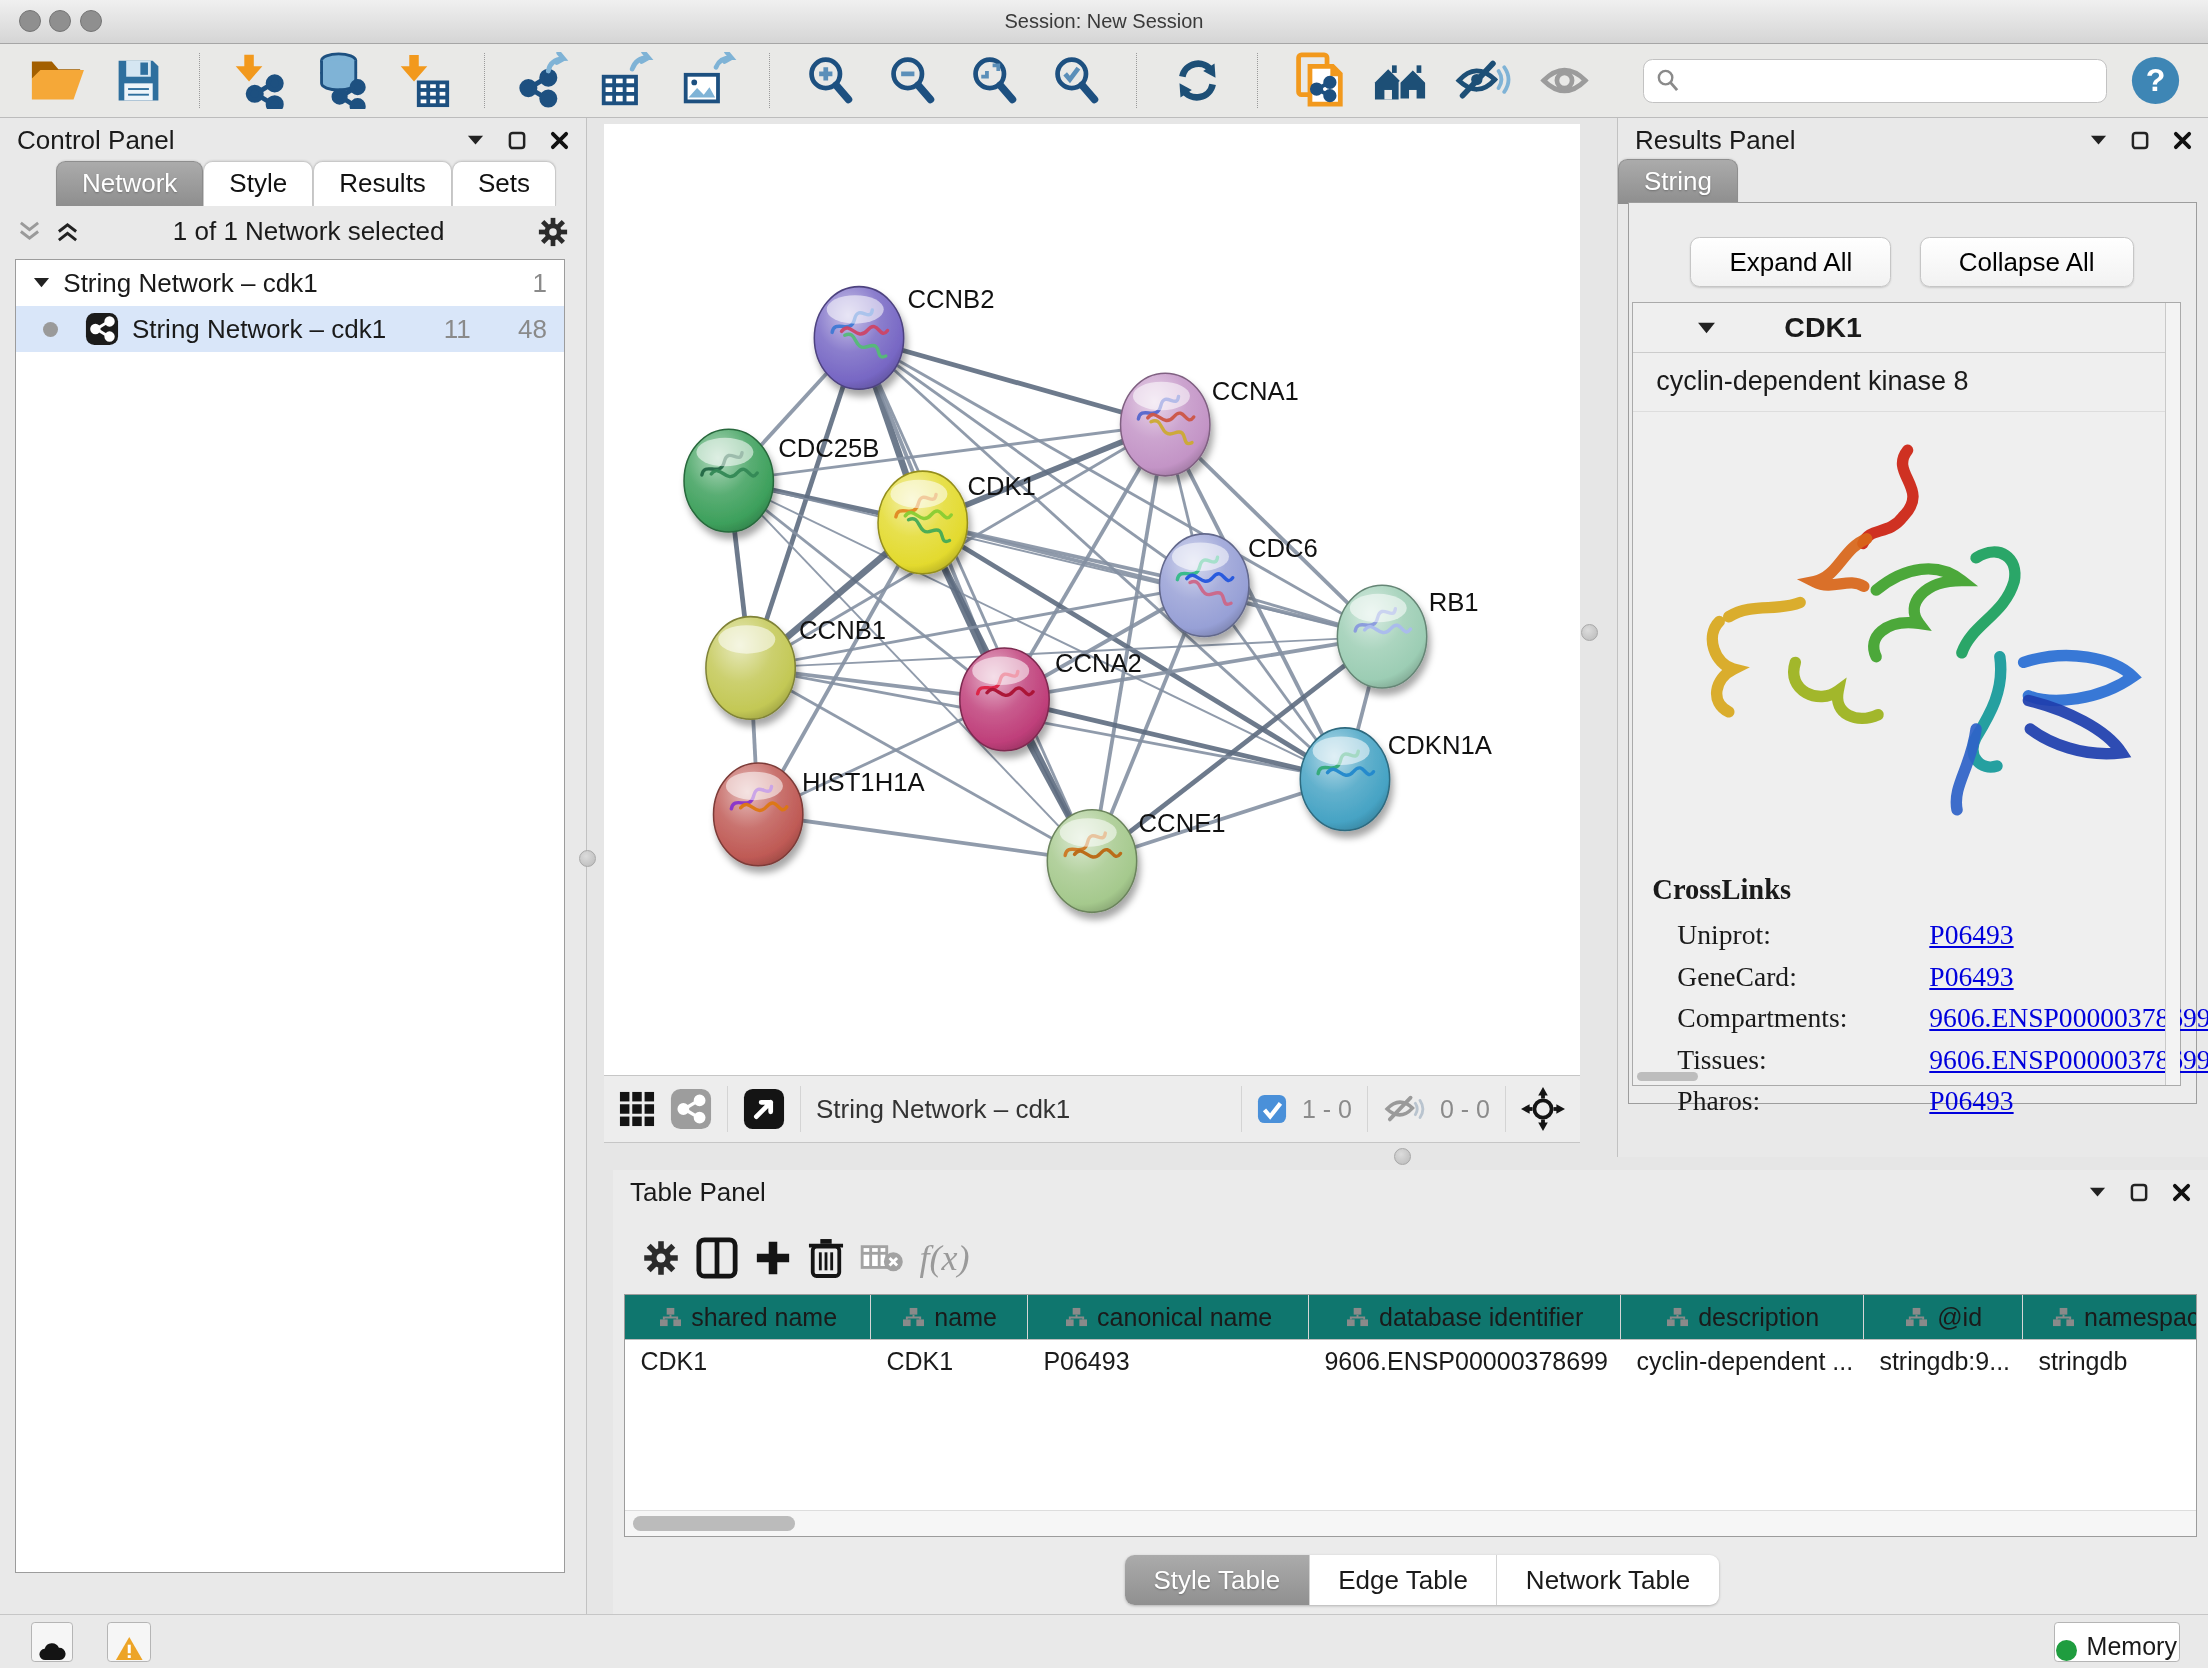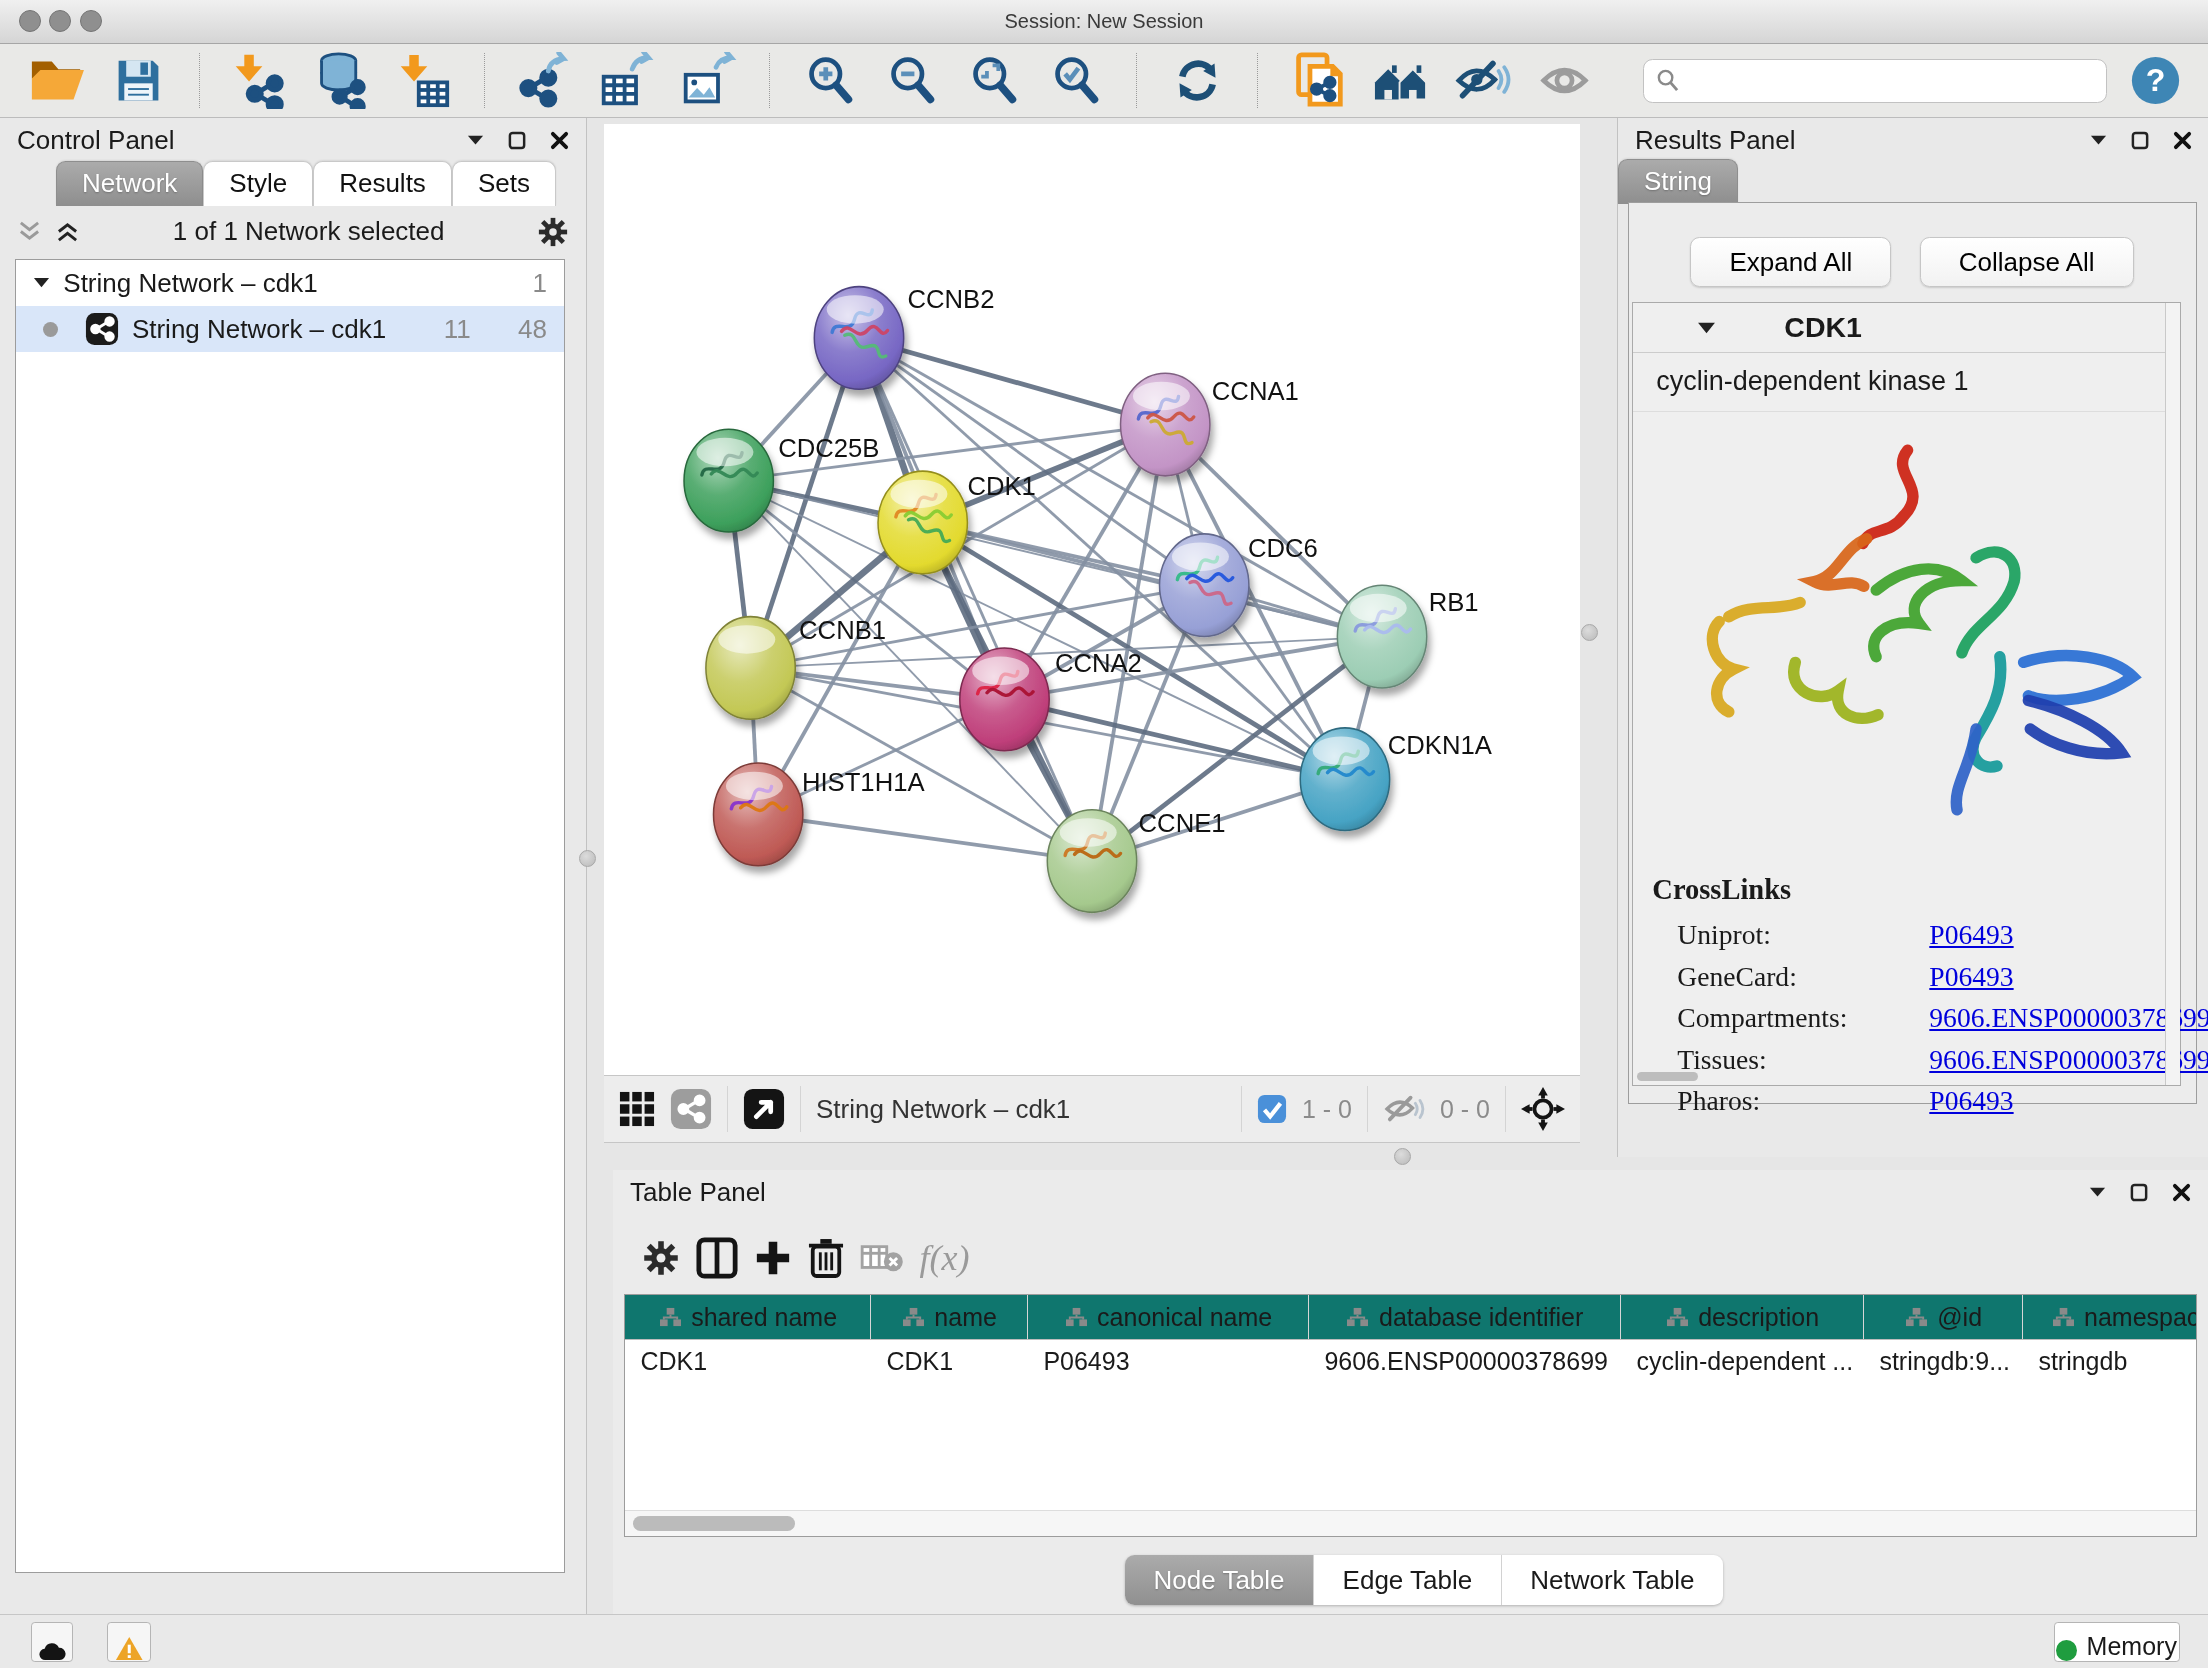--- a/index.html
+++ b/index.html
@@ -665,21 +665,21 @@
       <button class="rp-btn">Expand All</button>
       <button class="rp-btn">Collapse All</button>
     </div>
     <div id="rp-section">
       <div id="rp-sec-head">
         <svg width="21" height="15" viewBox="0 0 22 16" style="margin-left:44px">
             <polygon points="2,3 20,3 11,14" fill="#222"></polygon>
           </svg>
         <span class="pname">CDK1</span>
       </div>
-      <div id="rp-desc">cyclin-dependent kinase 1</div>
+      <div id="rp-desc">cyclin-dependent kinase 8</div>
       <svg id="structure-svg" width="514" height="409" viewBox="0 0 540 430" style="margin:5.7px auto 0 28.5px">
           <path d="M258,35 c-20,25 25,40 -5,70 c-15,20 -35,10 -42,28" fill="none" stroke="#cc2212" stroke-width="12" stroke-linecap="round" opacity="0.93"></path>
           <path d="M215,128 c-25,10 -30,40 -55,45 c20,10 35,-5 52,5" fill="none" stroke="#d8661a" stroke-width="12" stroke-linecap="round" opacity="0.93"></path>
           <path d="M60,215 c-15,15 -5,45 15,50 c-20,10 -25,35 -5,45 M70,210 c25,-15 50,-5 75,-15" fill="none" stroke="#d8a81e" stroke-width="12" stroke-linecap="round" opacity="0.93"></path>
           <path d="M140,258 c-10,30 25,45 45,30 c-5,25 20,35 42,25" fill="none" stroke="#9cb31c" stroke-width="12" stroke-linecap="round" opacity="0.93"></path>
           <path d="M225,182 c30,-25 65,-30 90,-10 c-40,0 -60,25 -45,45 c-35,-5 -55,15 -45,35" fill="none" stroke="#3fa32c" stroke-width="12" stroke-linecap="round" opacity="0.93"></path>
           <path d="M330,148 c25,-15 45,0 40,25 c-10,35 -45,45 -55,75" fill="none" stroke="#1ba05e" stroke-width="12" stroke-linecap="round" opacity="0.93"></path>
           <path d="M355,252 c5,35 -10,60 -25,85 c-10,20 5,35 22,30" fill="none" stroke="#159a9a" stroke-width="12" stroke-linecap="round" opacity="0.93"></path>
           <path d="M380,258 c45,-15 95,-5 115,15 c-35,25 -85,30 -110,20" fill="none" stroke="#2a6fd4" stroke-width="12" stroke-linecap="round" opacity="0.93"></path>
           <path d="M385,298 c40,10 82,30 98,55 c-40,5 -76,-10 -96,-25" fill="none" stroke="#1f3fae" stroke-width="12" stroke-linecap="round" opacity="0.93"></path>
@@ -858,21 +858,21 @@
         <div class="td" style="width: 312px;">9606.ENSP00000378699</div>
         <div class="td" style="width: 243px;">cyclin-dependent ...</div>
         <div class="td" style="width: 159px;">stringdb:9...</div>
         <div class="td" style="width: 219px;">stringdb</div>
       </div>
     <div id="tp-hscroll">
         <div id="tp-hthumb"></div>
       </div>
   </div>
   <div id="tp-tabs">
-      <div class="seg sel">Node Table</div>
+      <div class="seg sel">Style Table</div>
       <div class="seg">Edge Table</div>
       <div class="seg">Network Table</div>
     </div>
 </div>
 
 <div id="statusbar">
   <div class="sb-btn" style="left:31px;width:42px">
     <svg width="28.5" height="19" viewBox="0 0 30 20">
         <path d="M8 19 a6 6 0 0 1 -1-12 a8 8 0 0 1 15-1 a5.5 5.5 0 0 1 1 13z" fill="#141414"></path>
       </svg>

